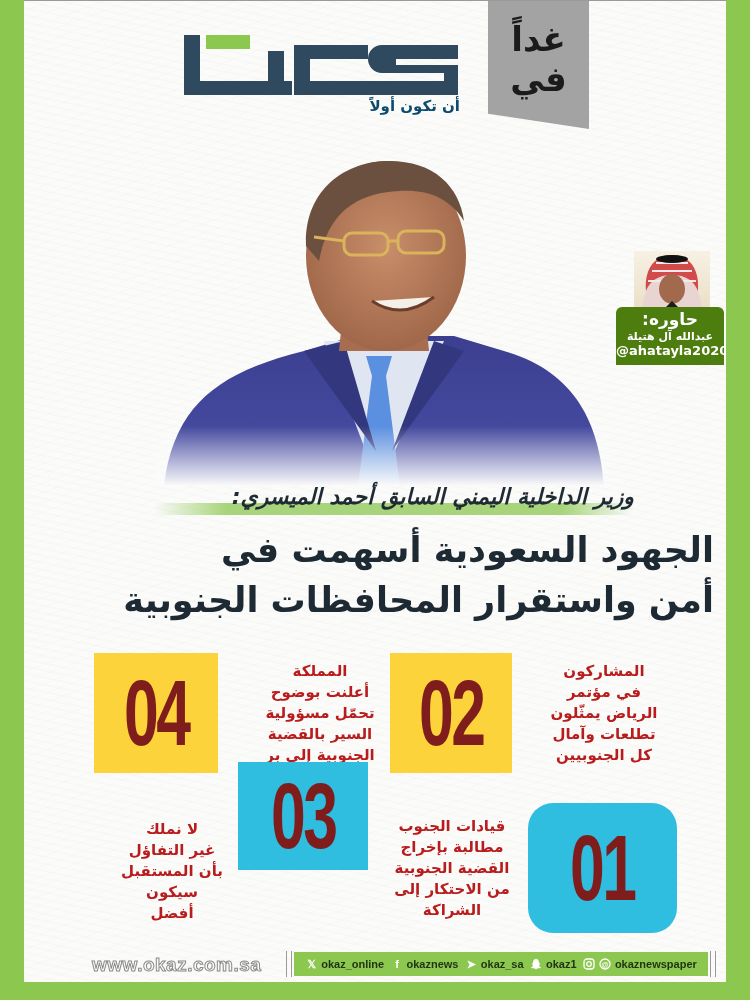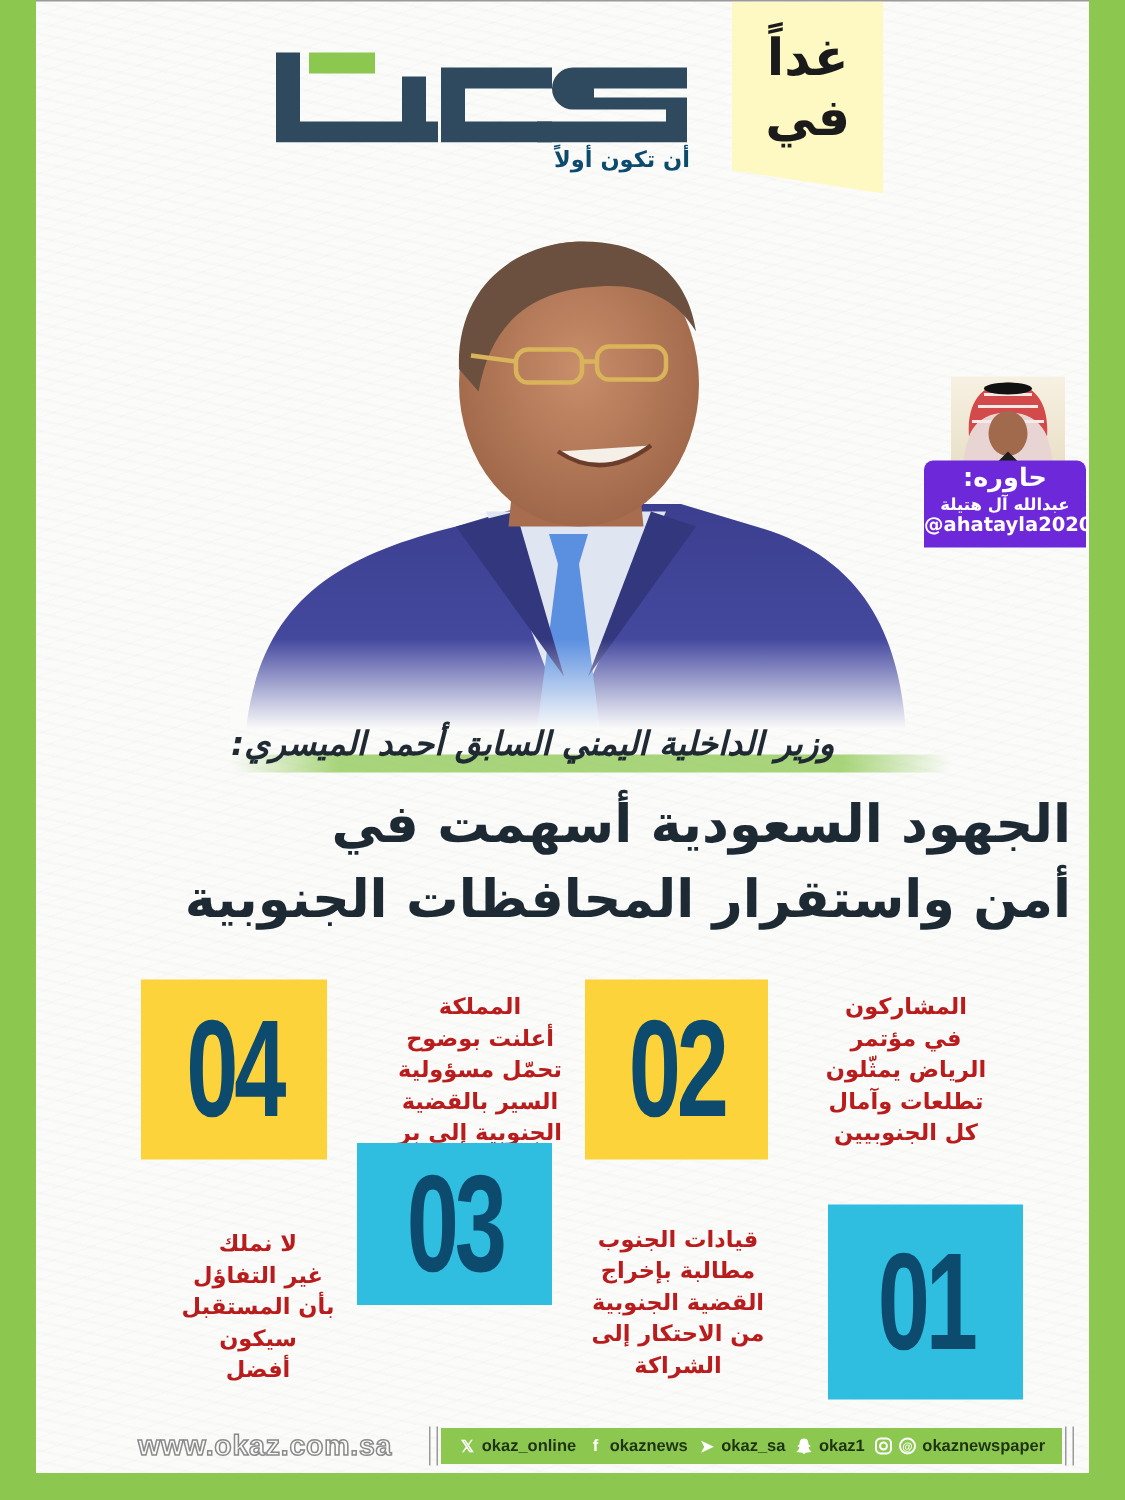--- a/index.html
+++ b/index.html
@@ -31,21 +31,21 @@
   }
   .logo svg { width: 280px; height: 70px; display: block; margin-left: 0; }
   .logo-tagline {
     position: absolute; right: 22px; top: 72px;
     font-size: 15px; font-weight: bold; color: #0c4a6e; direction: rtl;
   }
 
   
   .ribbon {
     position: absolute; left: 464px; top: 0; width: 101px; height: 128px;
-    background: #fef9c3;
+    background: #a3a3a3;
     clip-path: polygon(0 0, 100% 0, 100% 100%, 0 88%);
     display: flex; flex-direction: column; align-items: center; justify-content: center;
     padding-bottom: 12px;
   }
   .ribbon span {
     font-size: 34px; font-weight: bold; color: #1b1b1b; line-height: 40px;
     direction: rtl;
   }
 
   
@@ -61,49 +61,49 @@
   .interviewer {
     position: absolute; left: 592px; top: 246px; width: 108px; height: 118px;
   }
   .interviewer .photo {
     position: absolute; left: 18px; top: 4px; width: 76px; height: 62px;
     background: linear-gradient(#f7f1e3, #e9dfc6);
     overflow: hidden;
   }
   .interviewer .badge {
     position: absolute; left: 0; top: 60px; width: 108px; height: 58px;
-    background: #6d28d9; border-radius: 6px 6px 0 0;
+    background: #4d7c0f; border-radius: 6px 6px 0 0;
     text-align: center; color: #fff; direction: rtl;
     padding-top: 2px;
   }
   .badge .lbl { font-size: 17px; font-weight: bold; line-height: 20px; display: block; }
   .badge .nm { font-size: 11px; font-weight: bold; line-height: 15px; display: block; }
   .badge .hd { font-size: 13px; font-weight: bold; line-height: 13px; display: block; direction: ltr; }
 
   
   .kicker {
     position: absolute; left: 130px; top: 478px; width: 480px; height: 38px;
-    text-align: left; direction: rtl;
+    text-align: right; direction: rtl;
   }
   .kicker .band {
     position: absolute; left: 0; right: 0; bottom: 2px; height: 12px;
     background: linear-gradient(to right, rgba(140,200,80,0), rgba(140,200,80,0.75) 15%, rgba(140,200,80,0.75) 85%, rgba(140,200,80,0));
   }
   .kicker span {
     position: relative; font-size: 22px; font-weight: bold; color: #1f2a33; line-height: 36px;
     font-style: italic;
   }
   .headline {
     position: absolute; left: 60px; top: 524px; width: 630px;
     direction: rtl;
     font-size: 35px; font-weight: bold; color: #1d2a34; line-height: 50px;
   }
   .num-box {
     position: absolute; display: flex; align-items: center; justify-content: center;
-    font-family: "Liberation Sans", sans-serif; font-weight: bold; color: #0c4a6e;
+    font-family: "Liberation Sans", sans-serif; font-weight: bold; color: #7f1d1d;
     font-size: 92px; letter-spacing: -4px;
     transform-origin: center;
   }
   .num-box span { display: inline-block; transform: scaleX(0.68); }
   .yellow { background: #fcd33a; }
   .blue { background: #2fbde0; }
   .point-text {
     position: absolute; width: 140px; text-align: center; direction: rtl;
     font-size: 15px; font-weight: bold; color: #b91c1c; line-height: 21px;
   }
@@ -245,21 +245,21 @@
   </div>
   <div class="point-text" style="left:226px; top:660px;">
     <div>المملكة</div>
     <div>أعلنت بوضوح</div>
     <div>تحمّل مسؤولية</div>
     <div>السير بالقضية</div>
     <div>الجنوبية إلى بر</div>
     <div>الأمان</div>
   </div>
 
-  <div class="num-box blue" style="left:528px; top:802px; width:130px; height:130px;">
+  <div class="num-box blue" style="left:504px; top:802px; width:149px; height:130px;border-radius:25px;">
     <span>01</span>
   </div>
   <div class="point-text" style="left:358px; top:815px;">
     <div>قيادات الجنوب</div>
     <div>مطالبة بإخراج</div>
     <div>القضية الجنوبية</div>
     <div>من الاحتكار إلى</div>
     <div>الشراكة</div>
   </div>
 

